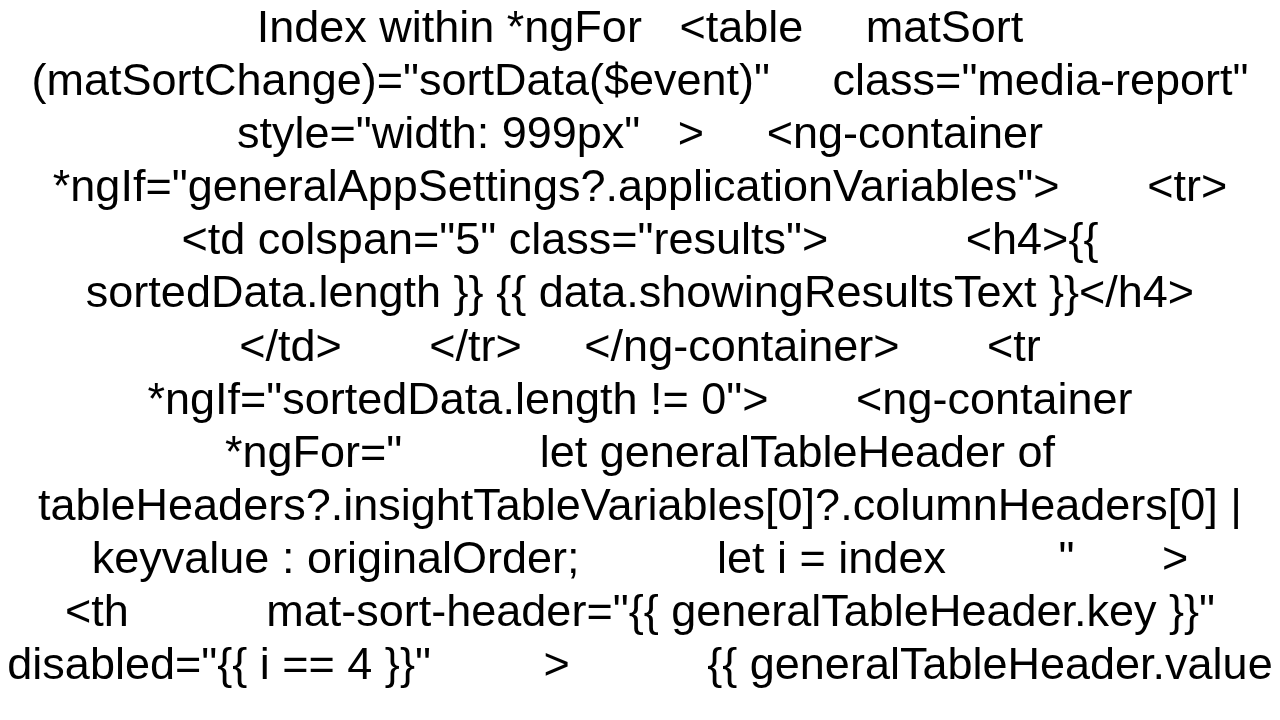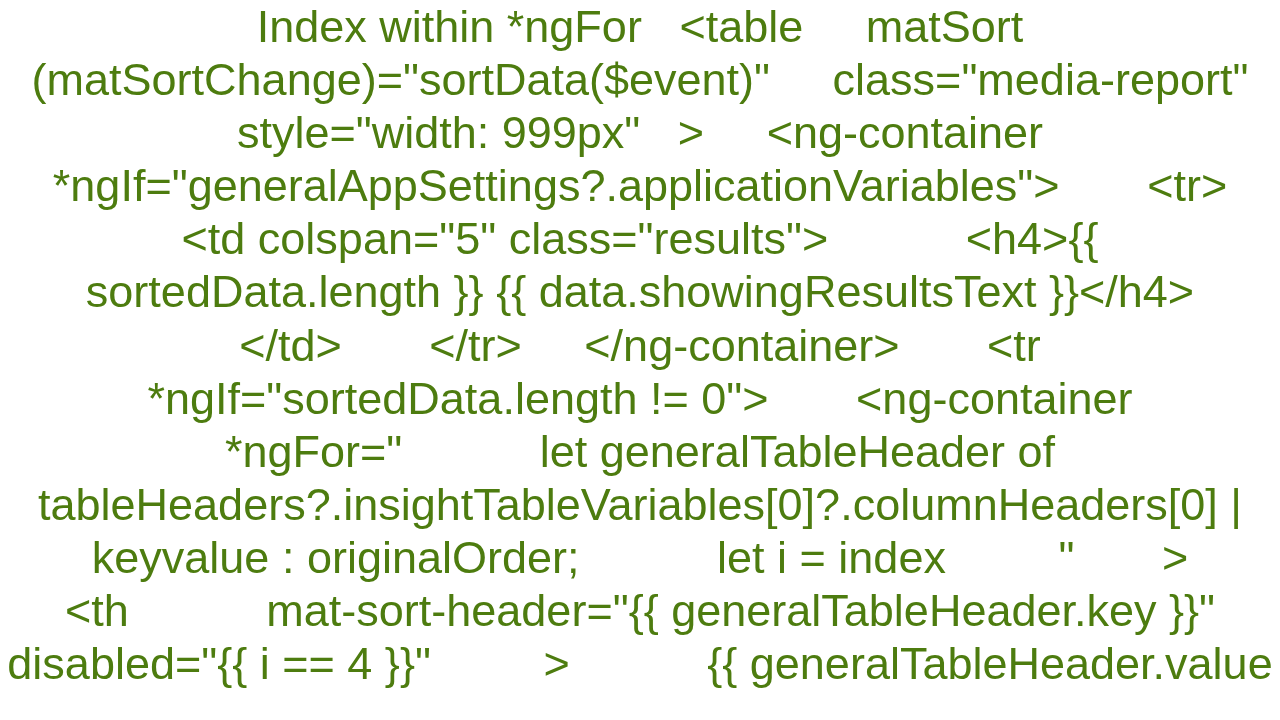--- a/index.html
+++ b/index.html
@@ -7,21 +7,21 @@
     padding: 0;
     width: 1280px;
     height: 720px;
     overflow: hidden;
     background: #ffffff;
   }
   .text-block {
     font-family: Arial, Helvetica, sans-serif;
     font-size: 45px;
     line-height: 1.18;
-    color: #4d7c0f;
+    color: #000000;
     text-align: center;
     white-space: pre-wrap;
     padding: 0 6px;
     letter-spacing: 0px;
   }
 </style>
 </head>
 <body>
 
 <div class="text-block">Index within *ngFor   &lt;table     matSort     (matSortChange)="sortData($event)"     class="media-report"     style="width: 999px"   &gt;     &lt;ng-container *ngIf="generalAppSettings?.applicationVariables"&gt;       &lt;tr&gt;         &lt;td colspan="5" class="results"&gt;           &lt;h4&gt;{{ sortedData.length }} {{ data.showingResultsText }}&lt;/h4&gt;         &lt;/td&gt;       &lt;/tr&gt;     &lt;/ng-container&gt;       &lt;tr *ngIf="sortedData.length != 0"&gt;       &lt;ng-container         *ngFor="           let generalTableHeader of tableHeaders?.insightTableVariables[0]?.columnHeaders[0] | keyvalue : originalOrder;           let i = index         "       &gt;         &lt;th           mat-sort-header="{{ generalTableHeader.key }}"           disabled="{{ i == 4 }}"         &gt;           {{ generalTableHeader.value</div>

